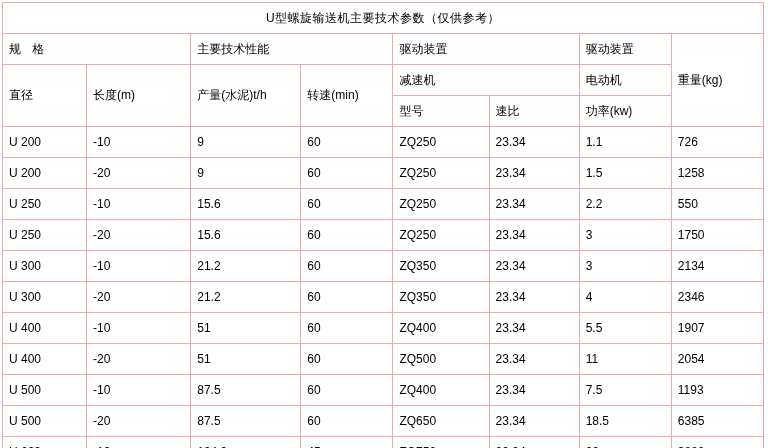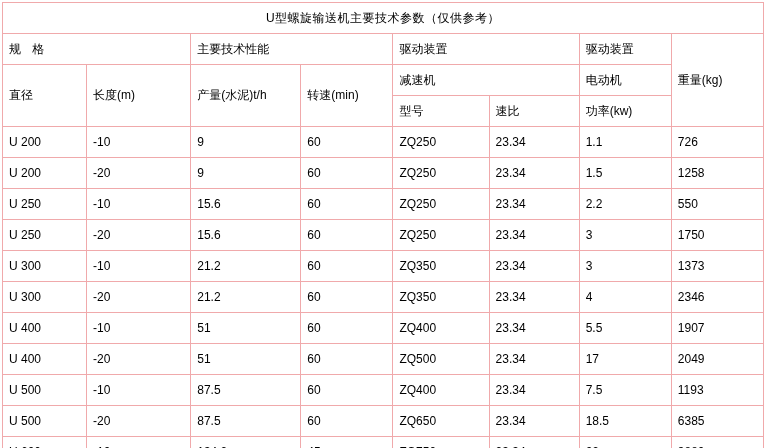--- a/index.html
+++ b/index.html
@@ -142,21 +142,21 @@
         <td>1750</td>
       </tr>
       <tr>
         <td>U 300</td>
         <td>-10</td>
         <td>21.2</td>
         <td>60</td>
         <td>ZQ350</td>
         <td>23.34</td>
         <td>3</td>
-        <td>1373</td>
+        <td>2134</td>
       </tr>
       <tr>
         <td>U 300</td>
         <td>-20</td>
         <td>21.2</td>
         <td>60</td>
         <td>ZQ350</td>
         <td>23.34</td>
         <td>4</td>
         <td>2346</td>
@@ -171,22 +171,22 @@
         <td>5.5</td>
         <td>1907</td>
       </tr>
       <tr>
         <td>U 400</td>
         <td>-20</td>
         <td>51</td>
         <td>60</td>
         <td>ZQ500</td>
         <td>23.34</td>
-        <td>17</td>
-        <td>2049</td>
+        <td>11</td>
+        <td>2054</td>
       </tr>
       <tr>
         <td>U 500</td>
         <td>-10</td>
         <td>87.5</td>
         <td>60</td>
         <td>ZQ400</td>
         <td>23.34</td>
         <td>7.5</td>
         <td>1193</td>

